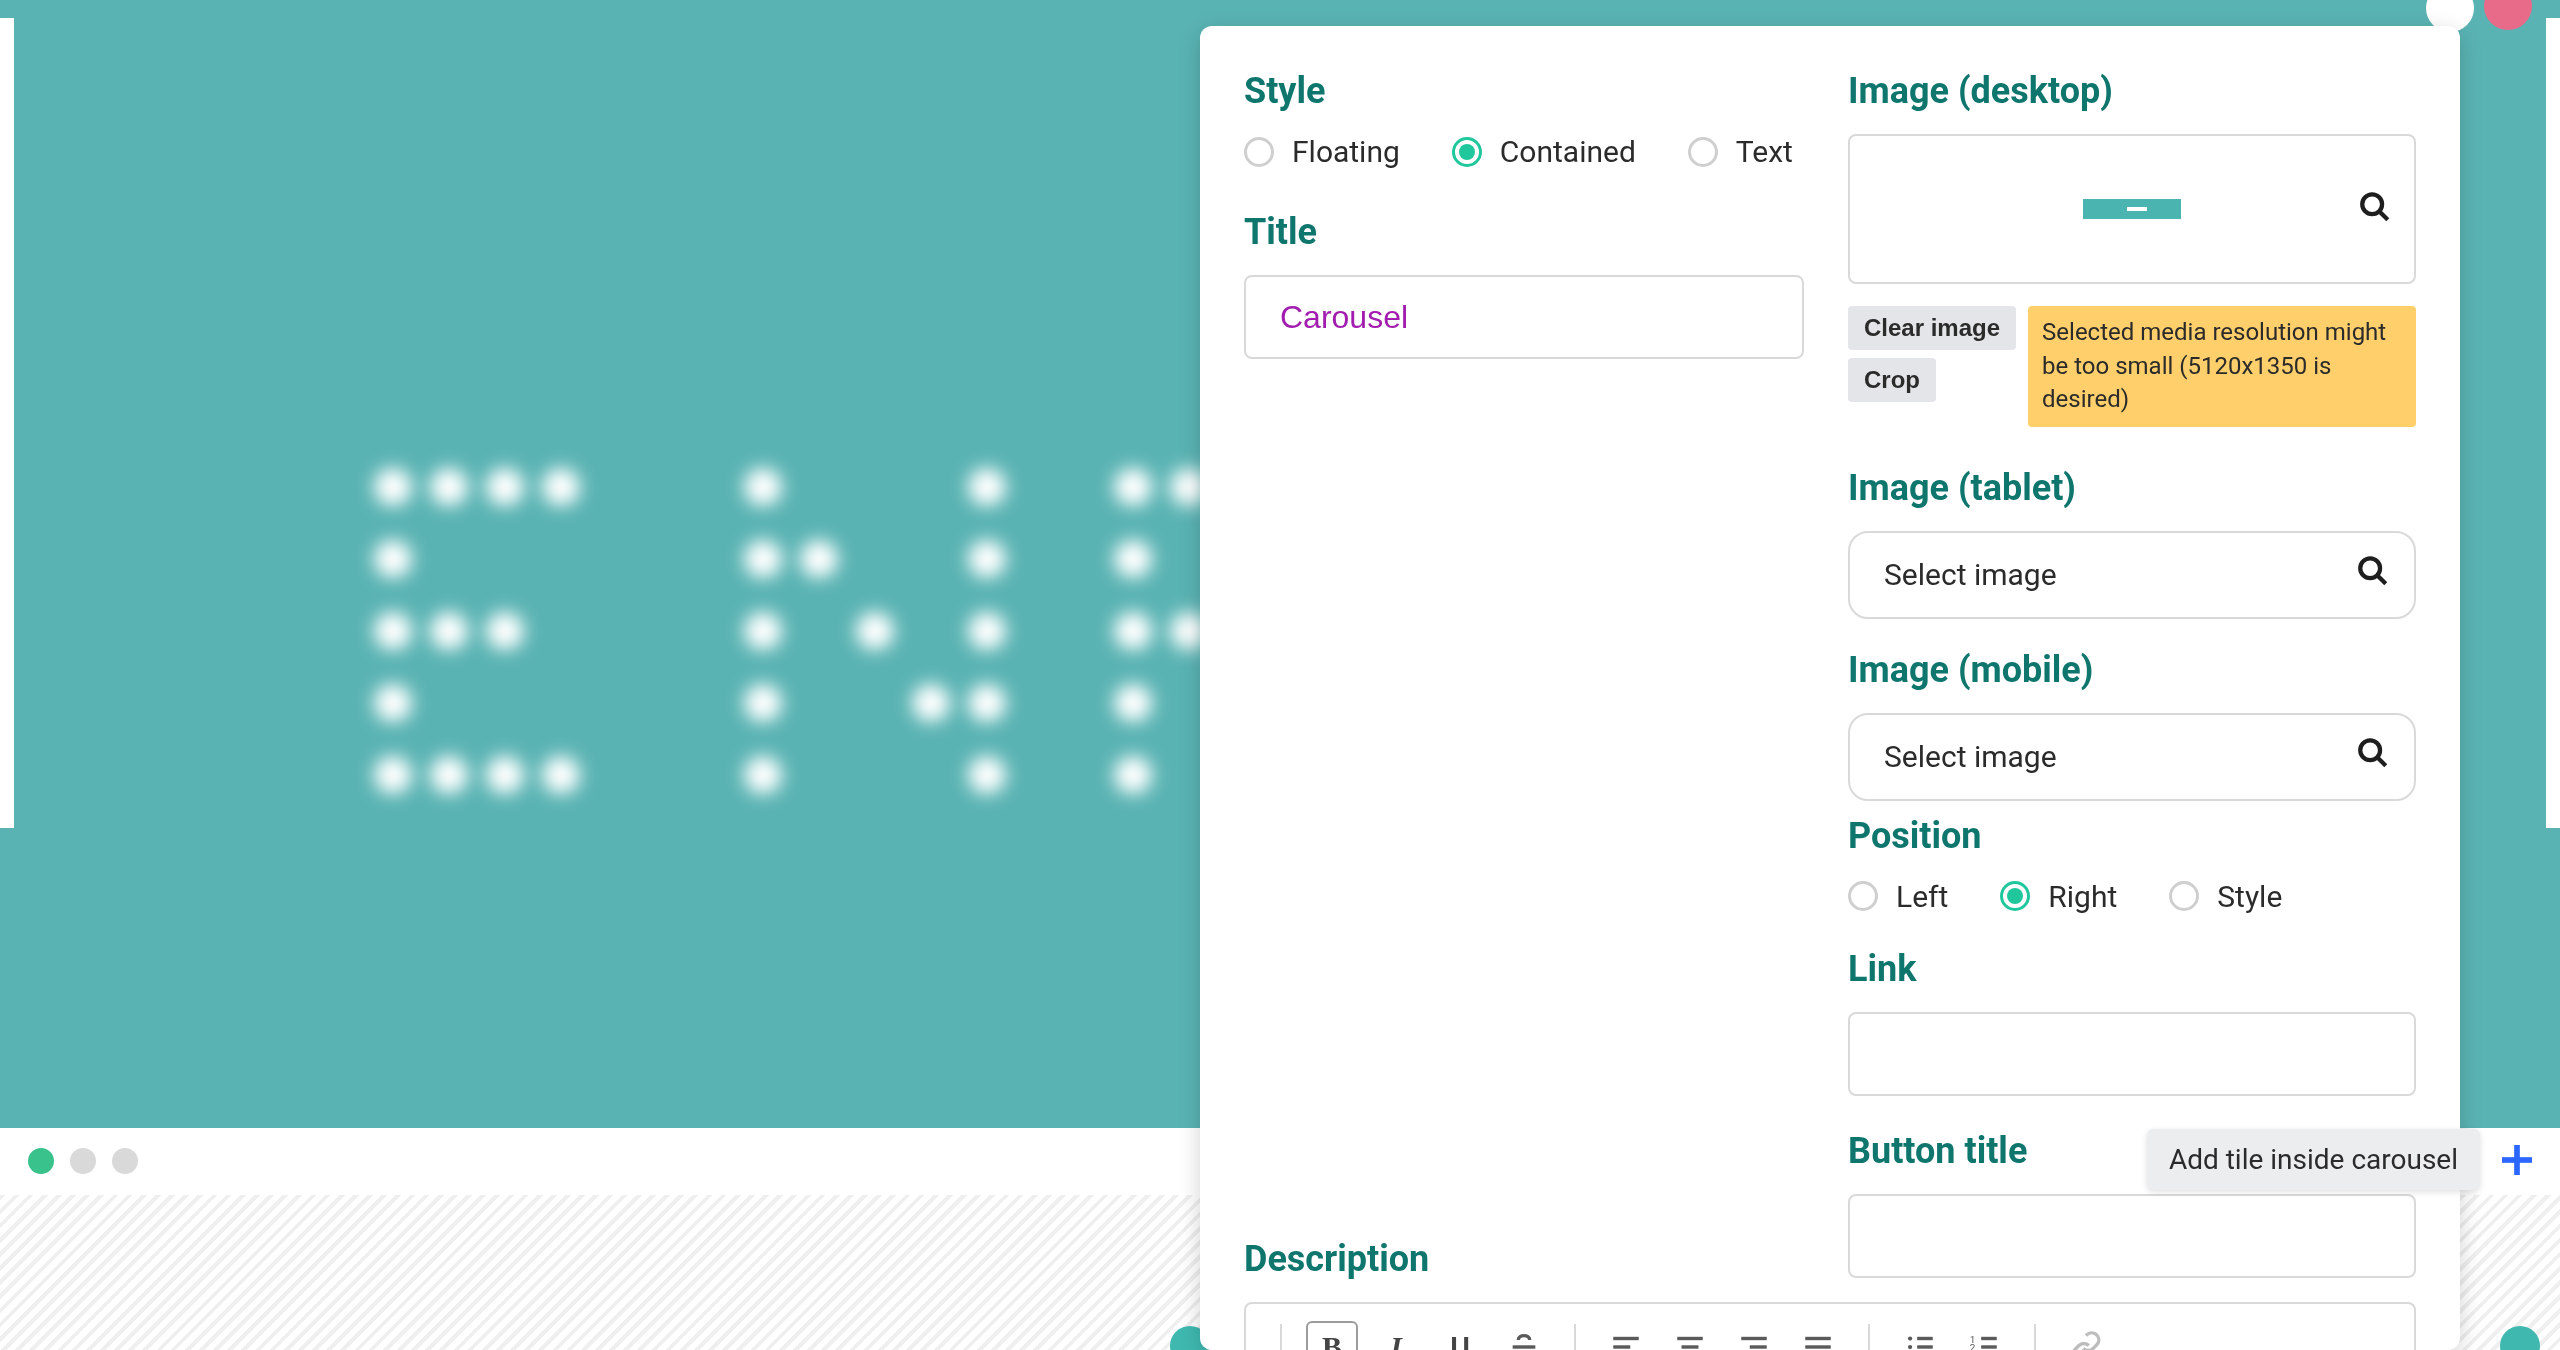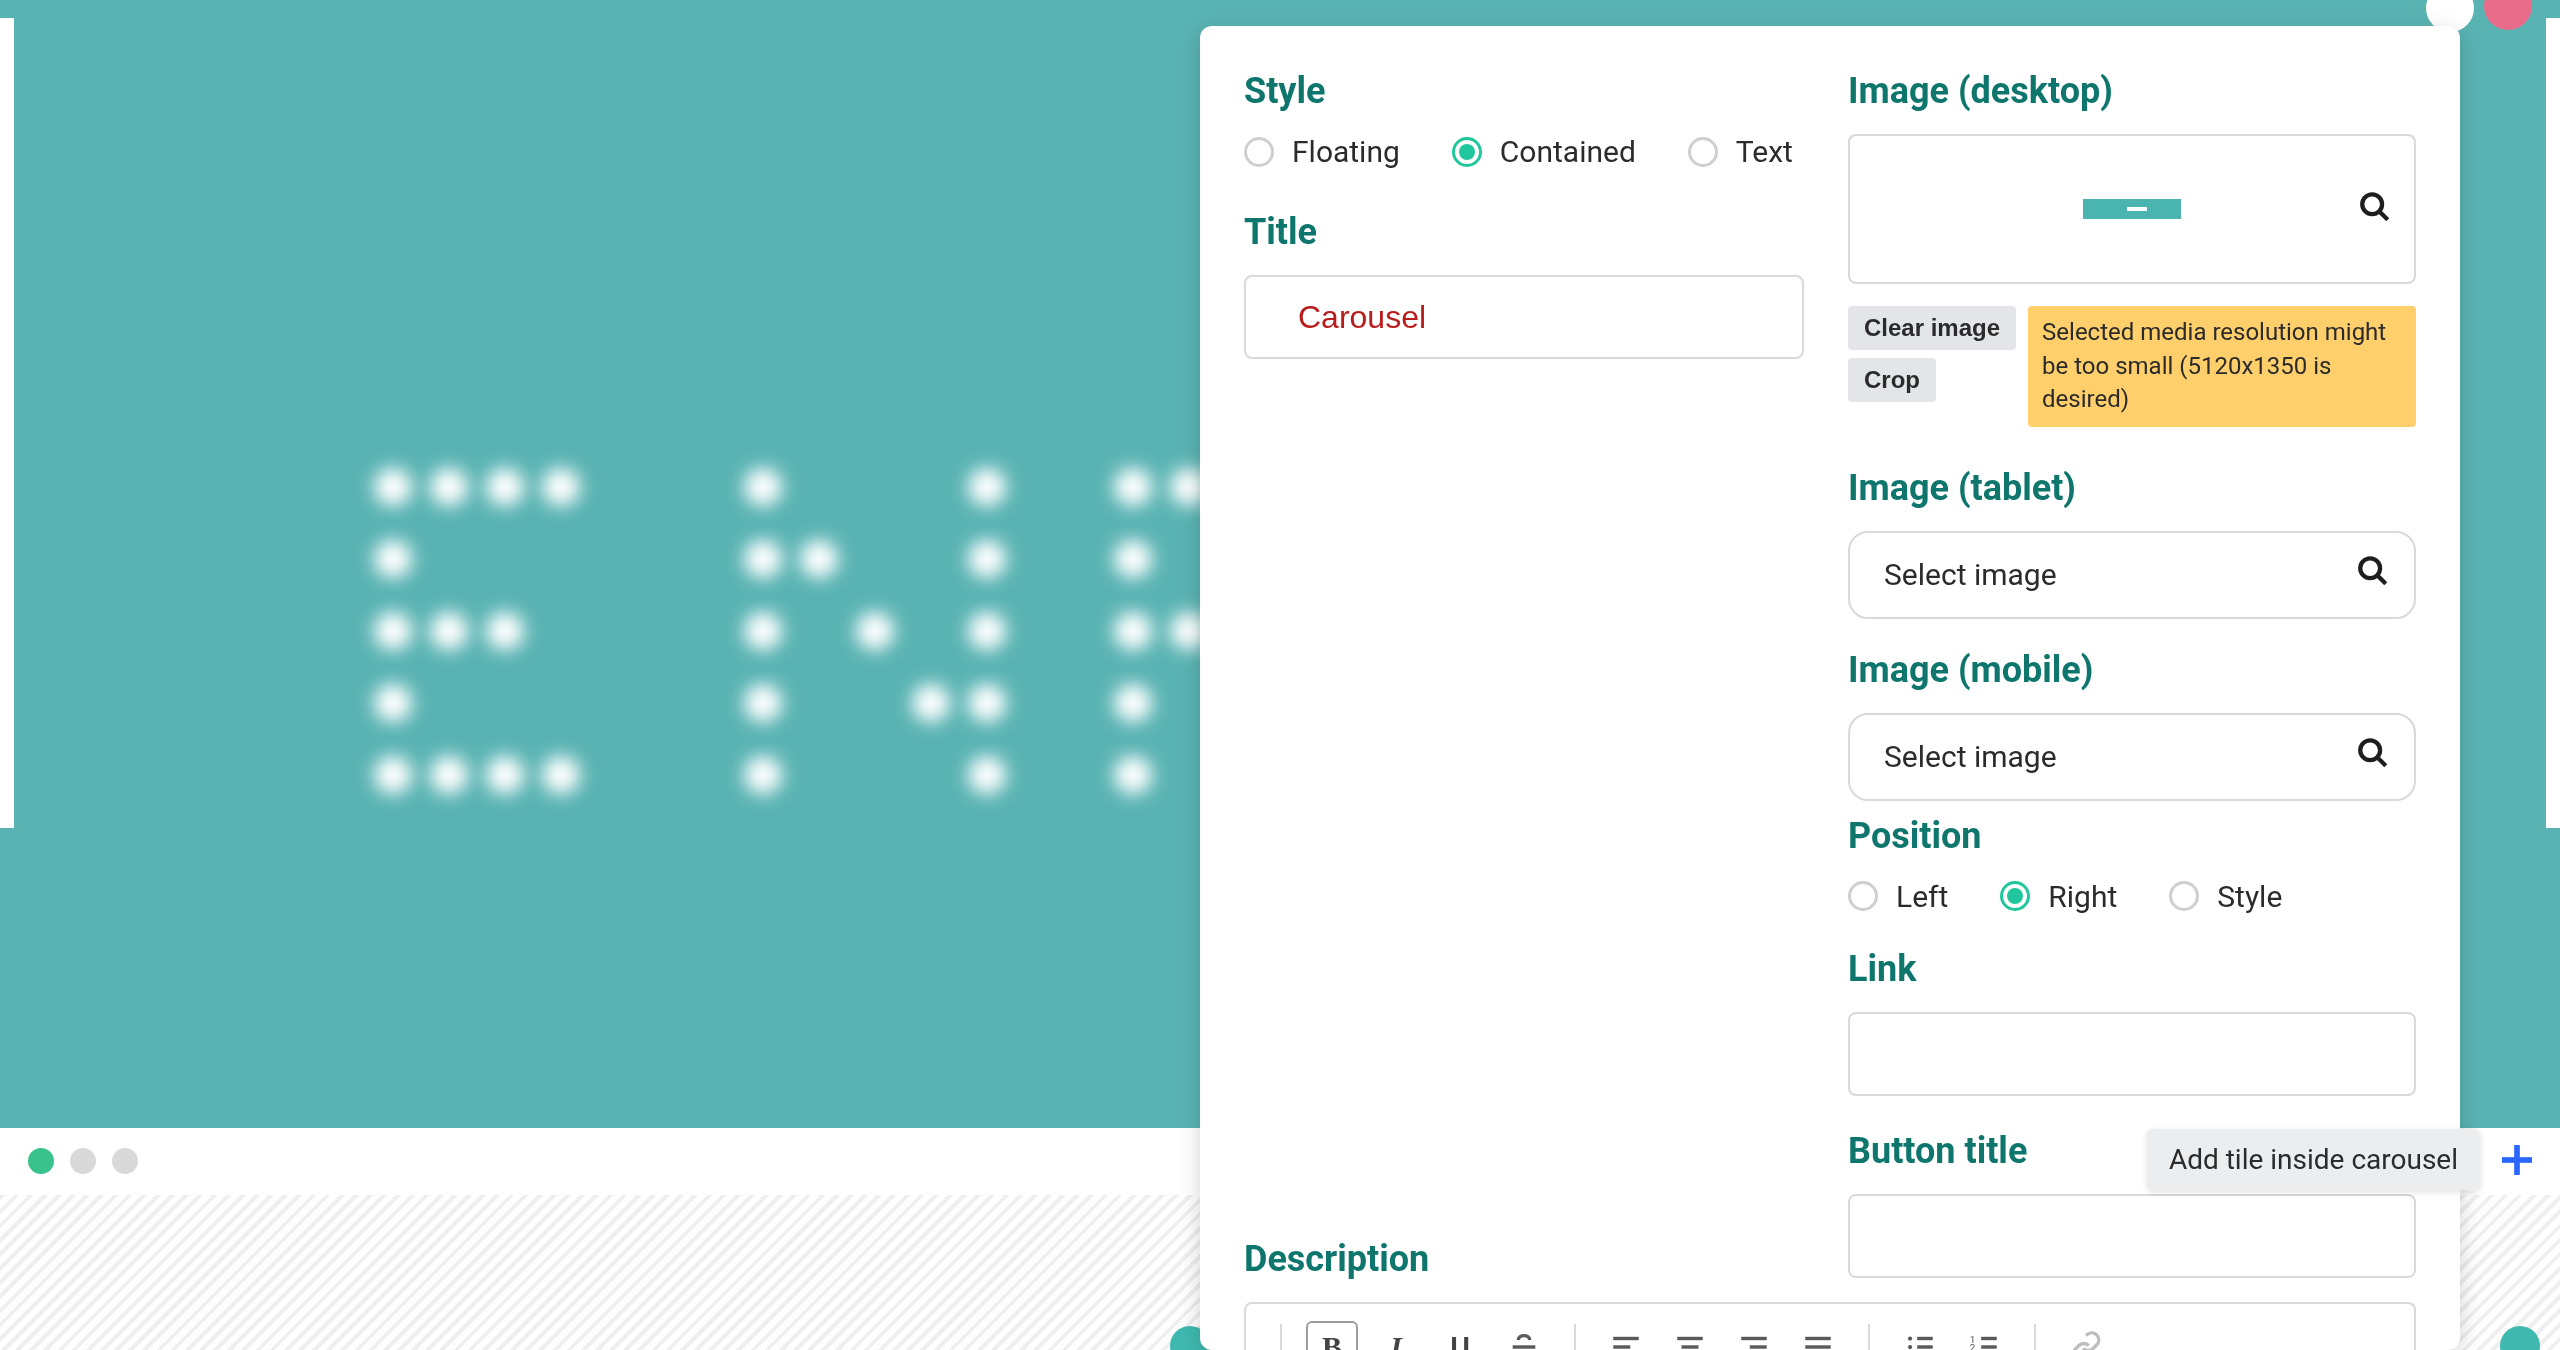--- a/index.html
+++ b/index.html
@@ -82,21 +82,21 @@
     display:flex; align-items:center; justify-content:center;
   }
   .radio.selected .ring { border-color: #20c79d; }
   .radio.selected .ring::after {
     content:''; width: 16px; height: 16px; border-radius:50%; background:#20c79d;
   }
   .radio .rlabel { font-size: 30px; color:#2b2b2b; }
 
   .text-input {
     width: 100%; height: 84px; border: 2px solid #d9d9d9; border-radius: 8px;
-    padding: 0 52px; font-size: 32px; color:#b91c1c;
+    padding: 0 34px; font-size: 32px; color:#a21caf;
     outline:none; background:#fff;
   }
 
   .img-desktop-box {
     width: 100%; height: 150px; border: 2px solid #d9d9d9; border-radius: 8px;
     position: relative; display:flex; align-items:center; justify-content:center;
     background:#fff;
   }
   .img-desktop-thumb {
     width: 98px; height: 20px; background:#4ab4b0;

